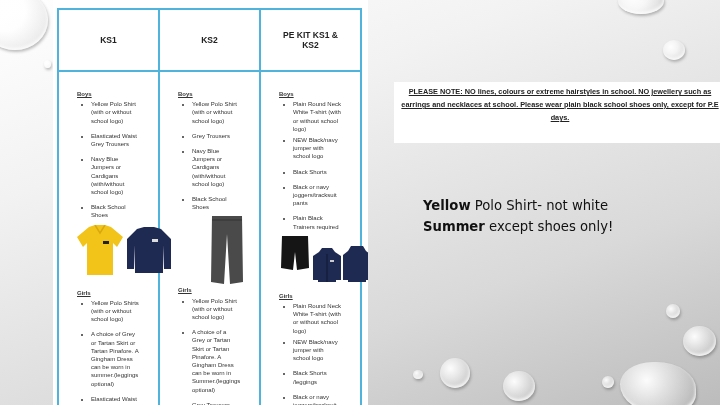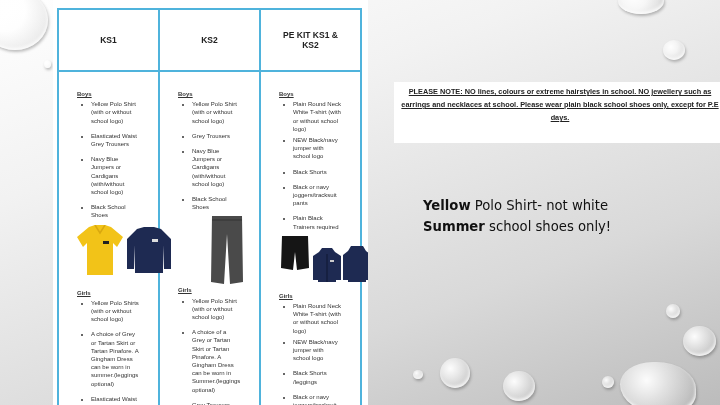--- a/index.html
+++ b/index.html
@@ -172,15 +172,15 @@
       </td>
     </tr>
   </tbody>
     </table>
 </div>
 
 <div class="notice">PLEASE NOTE: NO lines, colours or extreme hairstyles in school. NO jewellery such as earrings and necklaces at school. Please wear plain black school shoes only, except for P.E days.</div>
 
 <div class="notes">
   <div><b>Yellow</b><span> Polo Shirt- not white</span></div>
-  <div><b>Summer</b><span> school shoes only!</span></div>
+  <div><b>Summer</b><span> except shoes only!</span></div>
   <div class="gap"></div>
 </div>
 
 </body></html>

